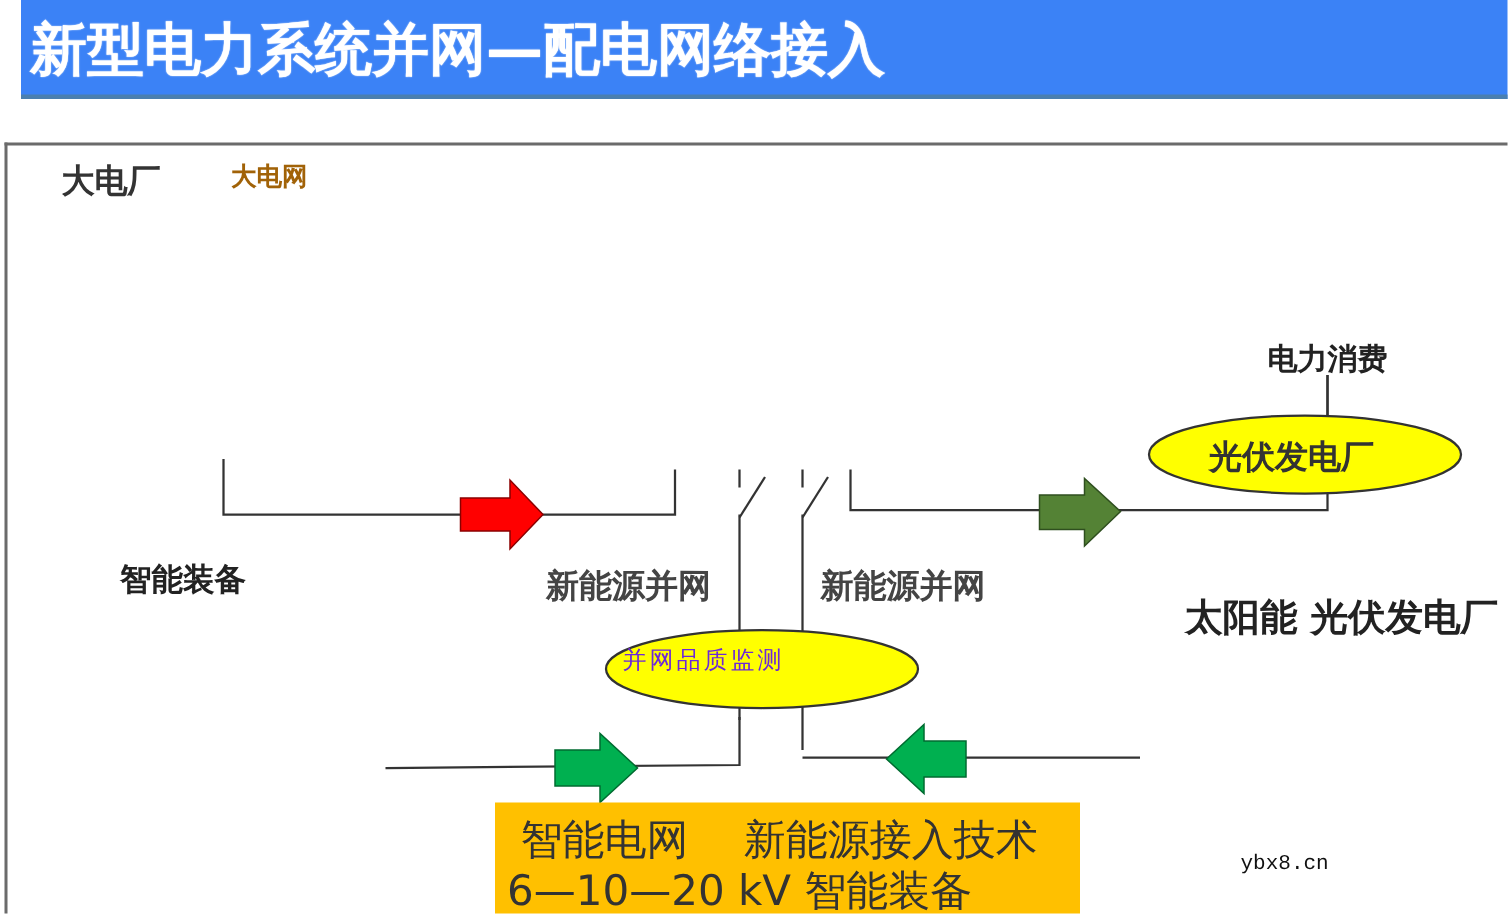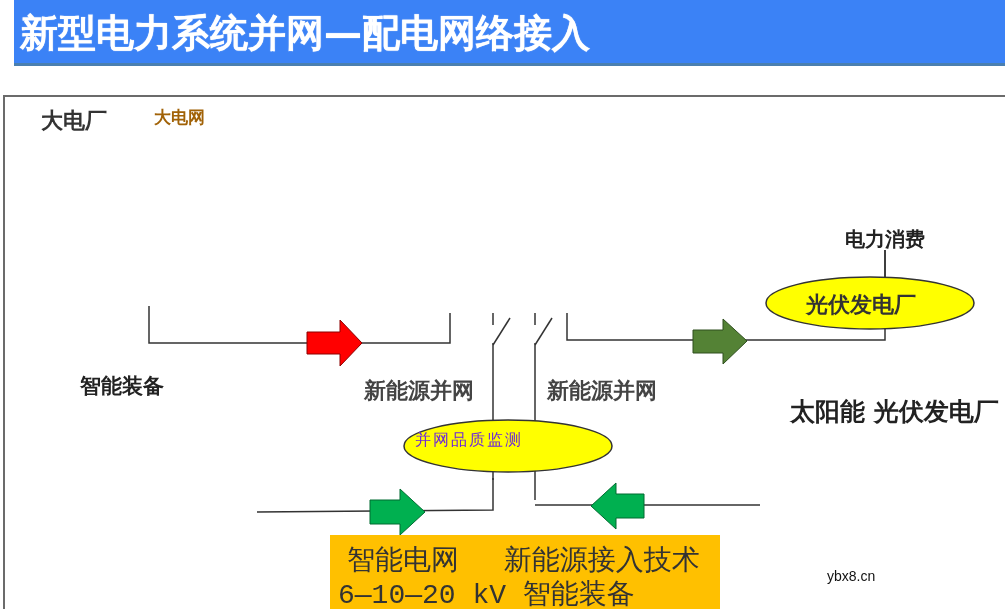--- a/index.html
+++ b/index.html
@@ -3,22 +3,22 @@
 <meta charset="utf-8">
 <style>
   html,body{margin:0;padding:0;}
   body{width:1005px;height:609px;position:relative;overflow:hidden;background:#fff;font-family:"DejaVu Sans","Liberation Sans",sans-serif;}
   .title-bar{position:absolute;left:0;top:0;width:1005px;height:66px;background:#3b82f6;border-bottom:3px solid #4a7fb0;box-sizing:border-box;margin-left:14px;}
   .title-text{position:absolute;left:6px;top:8px;font-size:38px;font-weight:bold;color:#fff;letter-spacing:0px;white-space:nowrap;text-shadow:0 0 1px #fff;}
   .frame{position:absolute;left:3px;top:95px;width:1010px;height:530px;border:2px solid #6b6b6b;border-right:none;border-bottom:none;box-sizing:border-box;}
   .lbl{position:absolute;white-space:nowrap;color:#222;font-weight:bold;}
   .svgwrap{position:absolute;left:0;top:0;}
   .info-box{position:absolute;left:330px;top:535px;width:390px;height:80px;background:#ffc000;}
-  .info-line{position:absolute;left:0;white-space:nowrap;font-size:28px;color:#333;font-family:Liberation Mono, monospace;}
-  .watermark{position:absolute;left:827px;top:568px;font-family:Liberation Sans, sans-serif;font-size:14px;color:#111;}
+  .info-line{position:absolute;left:0;white-space:nowrap;font-size:28px;color:#333;}
+  .watermark{position:absolute;left:827px;top:568px;font-family:Liberation Mono, monospace;font-size:14px;color:#111;}
   .ellipse-label{position:absolute;white-space:nowrap;text-align:center;}
 </style>
 </head>
 <body>
 
 <div class="title-bar">
   <div class="title-text">新型电力系统并网—配电网络接入</div>
 </div>
 
 <div class="frame"></div>

